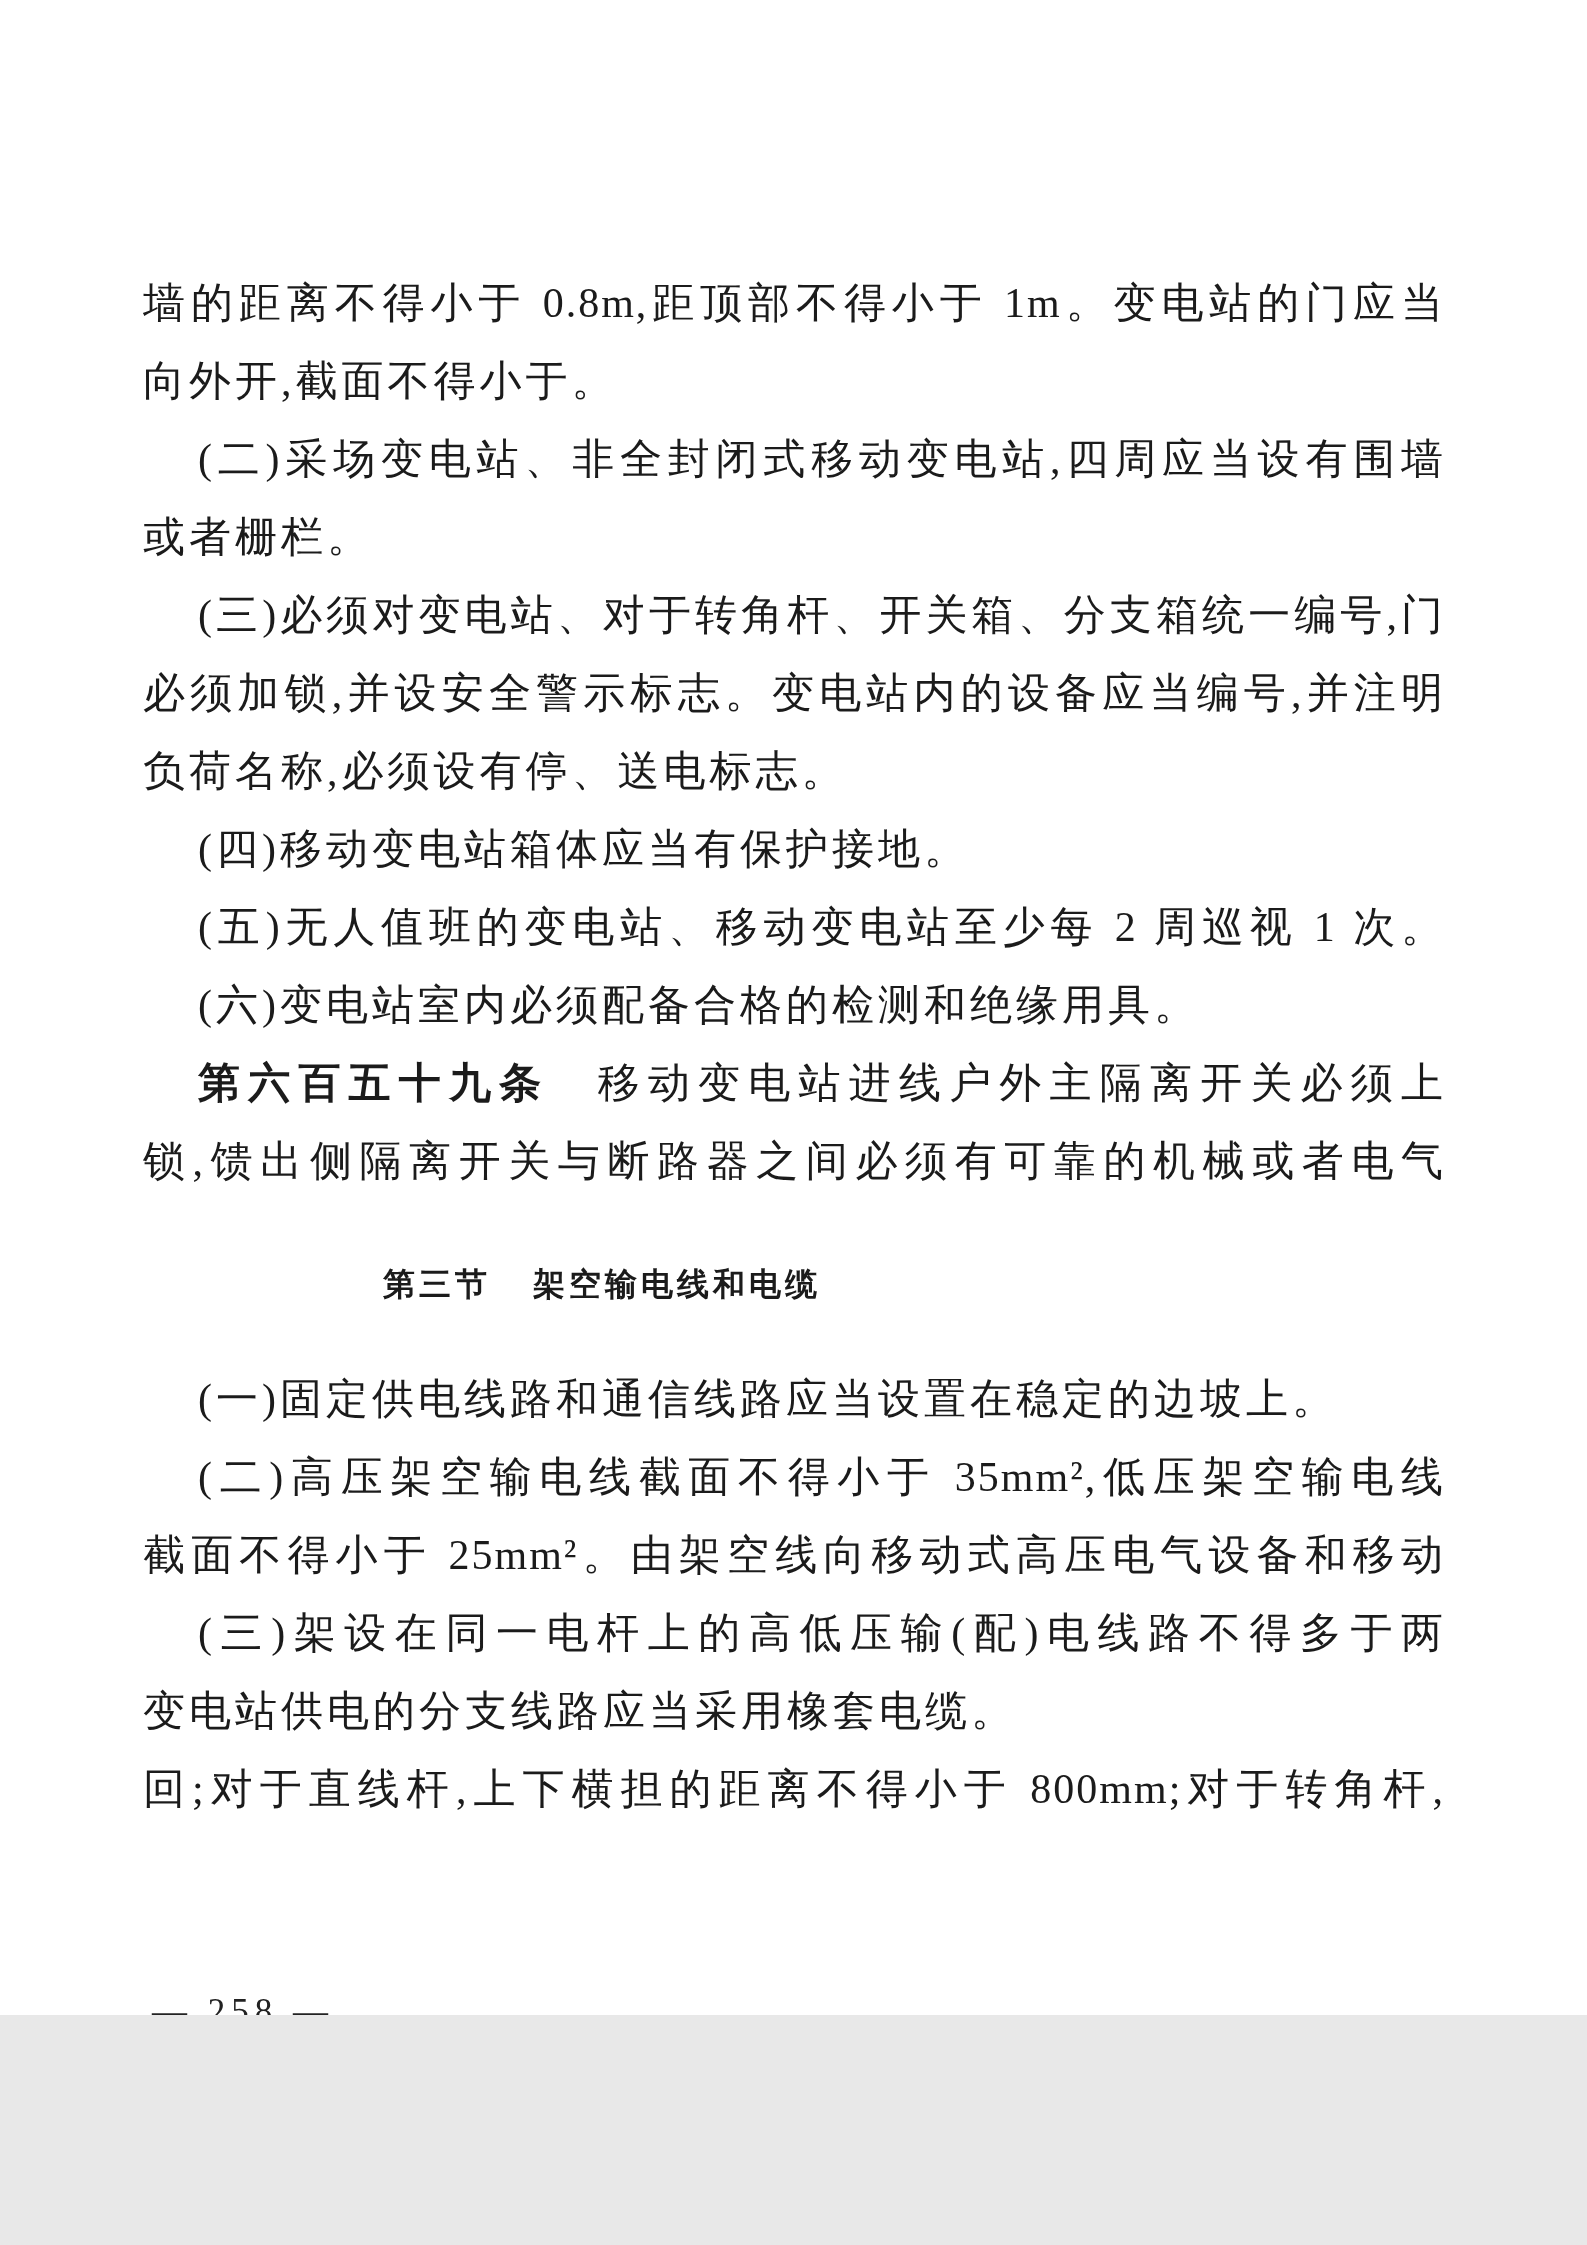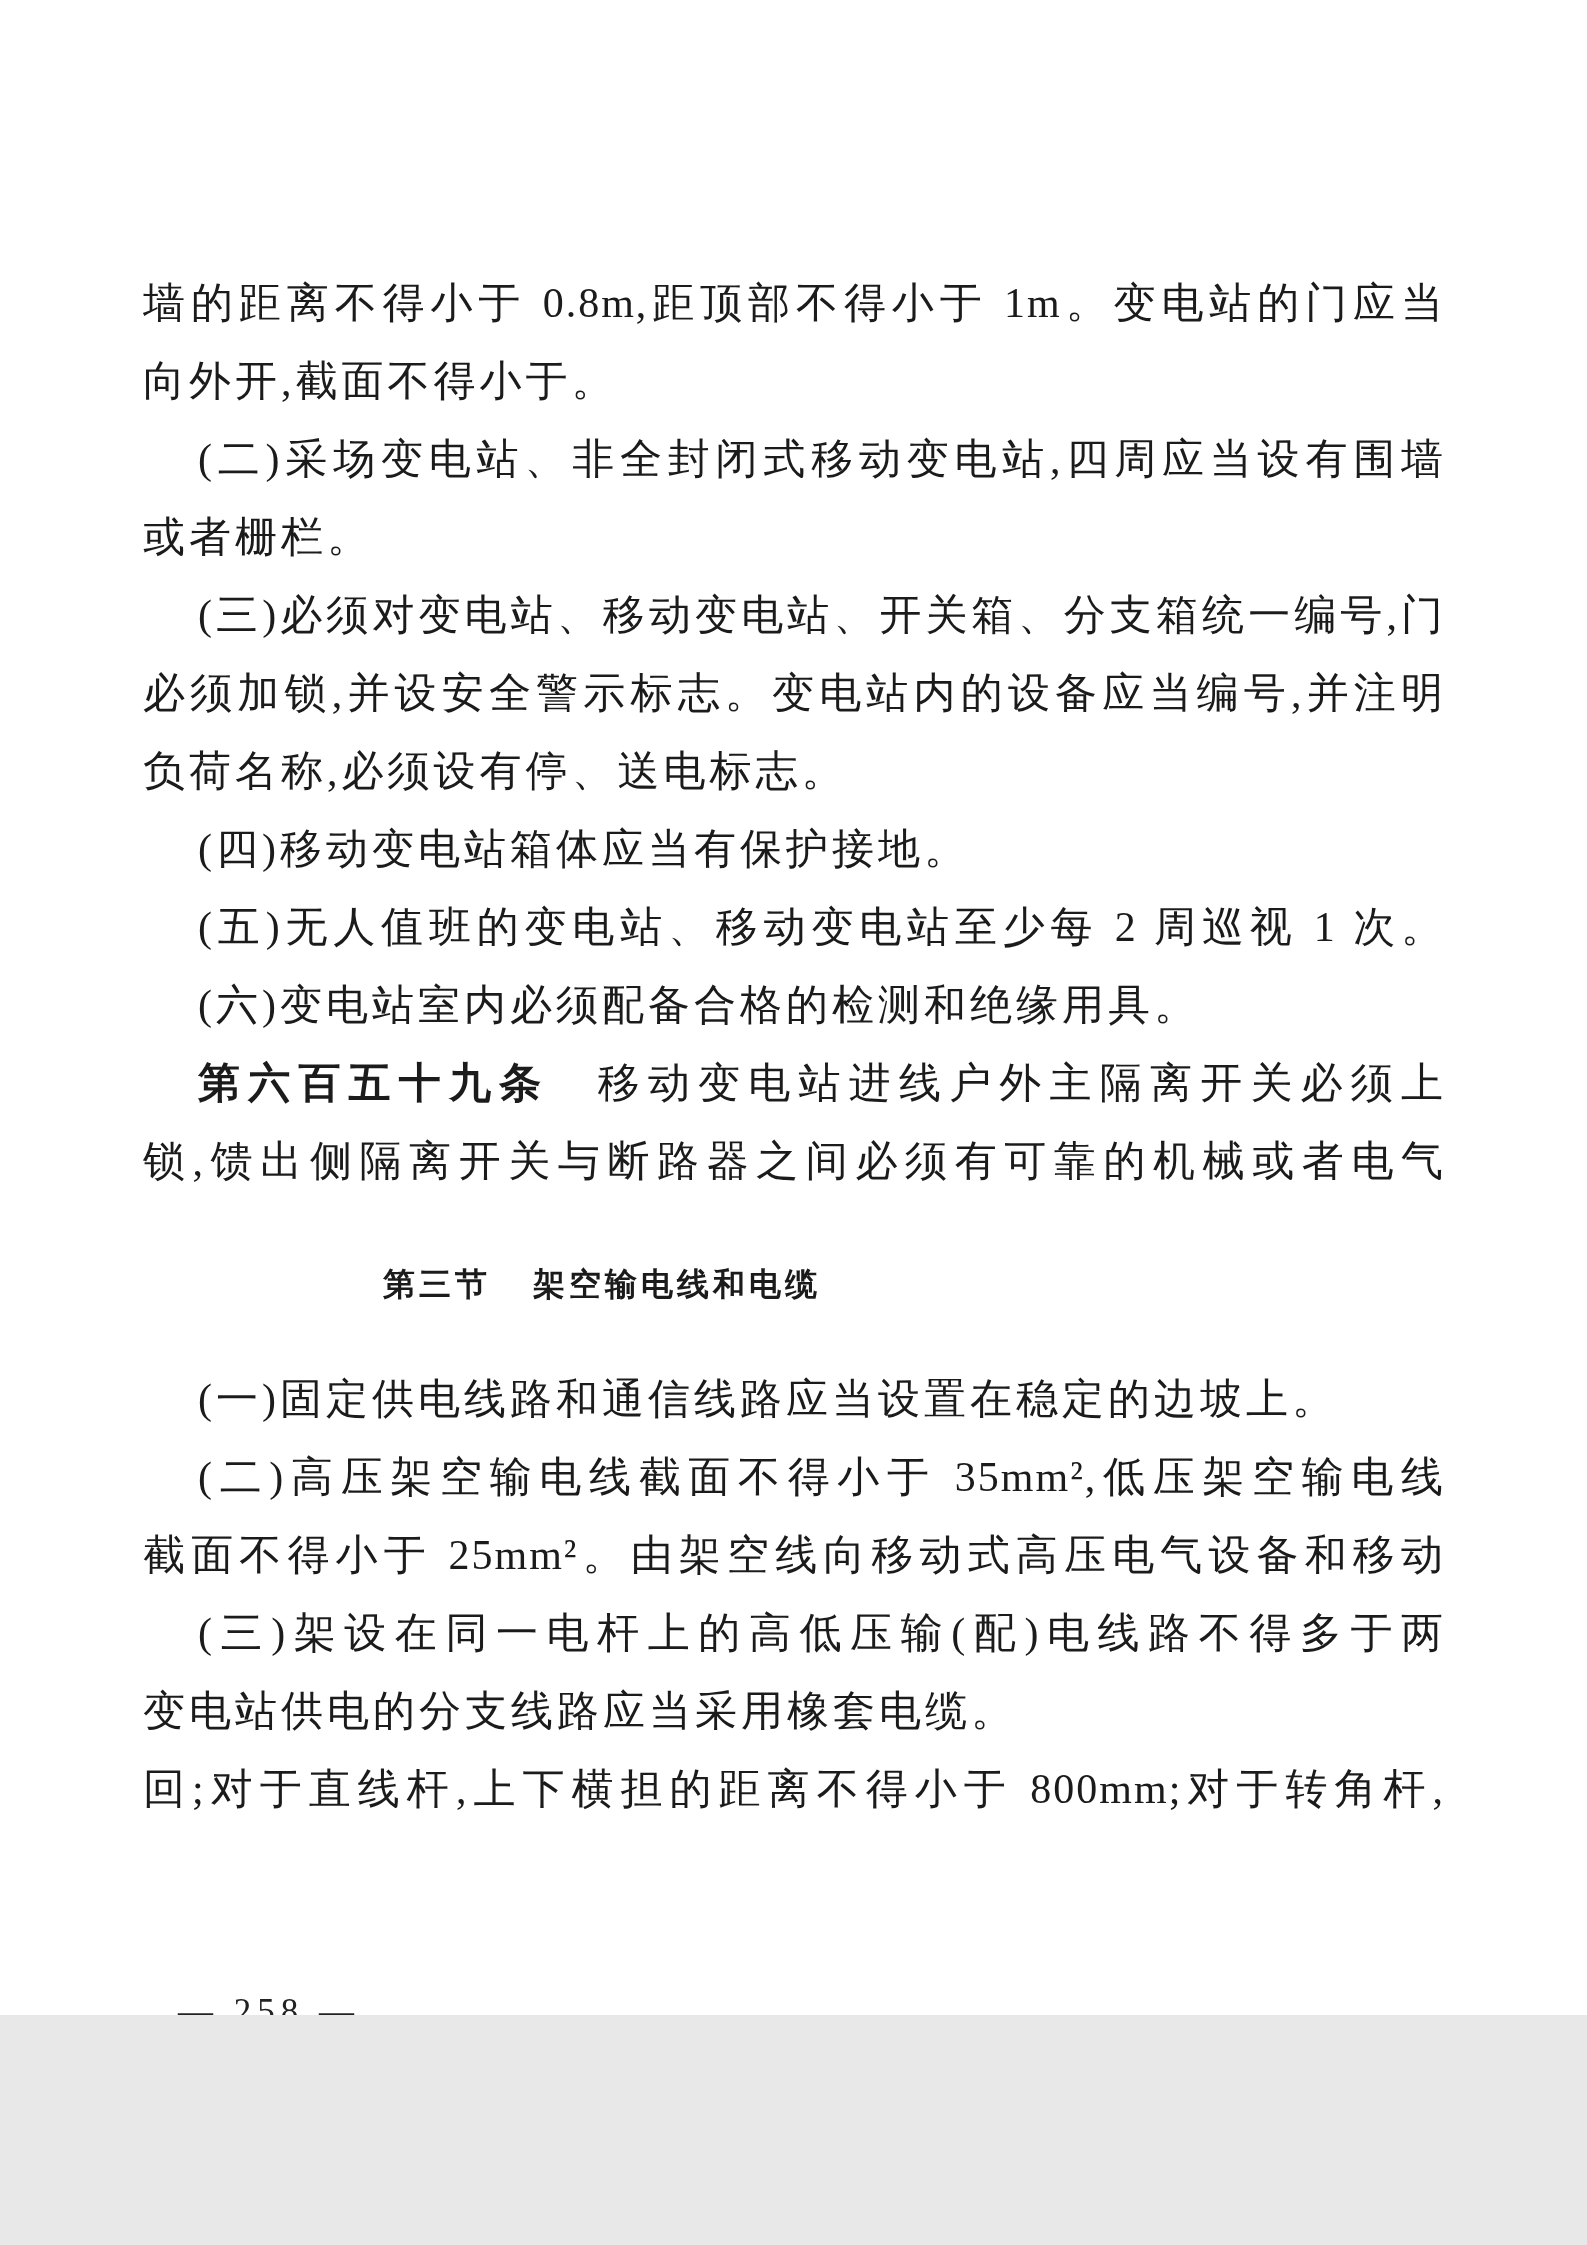--- a/index.html
+++ b/index.html
@@ -34,37 +34,37 @@
   .gap{display:inline-block;width:42px;}
   .heading{
     height:78px;line-height:78px;
     margin-top:45px;margin-bottom:37px;
     padding-left:240px;
     font-size:32px;font-weight:bold;
     letter-spacing:4px;
   }
   .footer{
     position:absolute;
-    left:178px;top:1992px;
+    left:152px;top:1992px;
     font-size:35px;
     letter-spacing:6px;
     color:#222222;
   }
 </style>
 </head>
 <body>
 
 <div class="page">
   <div class="text-block">
 
     <div class="ln just">墙的距离不得小于 0.8m,距顶部不得小于 1m。变电站的门应当</div>
     <div class="ln">向外开,截面不得小于。</div>
     <div class="ln ind just">(二)采场变电站、非全封闭式移动变电站,四周应当设有围墙</div>
     <div class="ln">或者栅栏。</div>
-    <div class="ln ind just">(三)必须对变电站、移动变电站、开关箱、分支箱统一编号,门</div>
+    <div class="ln ind just">(三)必须对变电站、对于转角杆、开关箱、分支箱统一编号,门</div>
     <div class="ln just">必须加锁,并设安全警示标志。变电站内的设备应当编号,并注明</div>
     <div class="ln">负荷名称,必须设有停、送电标志。</div>
     <div class="ln ind">(四)移动变电站箱体应当有保护接地。</div>
     <div class="ln ind just">(五)无人值班的变电站、移动变电站至少每 2 周巡视 1 次。</div>
     <div class="ln ind">(六)变电站室内必须配备合格的检测和绝缘用具。</div>
 
     <div class="ln ind just"><span class="art">第六百五十九条</span><span class="gap"></span><span>移动变电站进线户外主隔离开关必须上</span></div>
     <div class="ln just">锁,馈出侧隔离开关与断路器之间必须有可靠的机械或者电气</div>
 
     <div class="heading"><span>第三节</span><span class="gap"></span><span>架空输电线和电缆</span></div>

